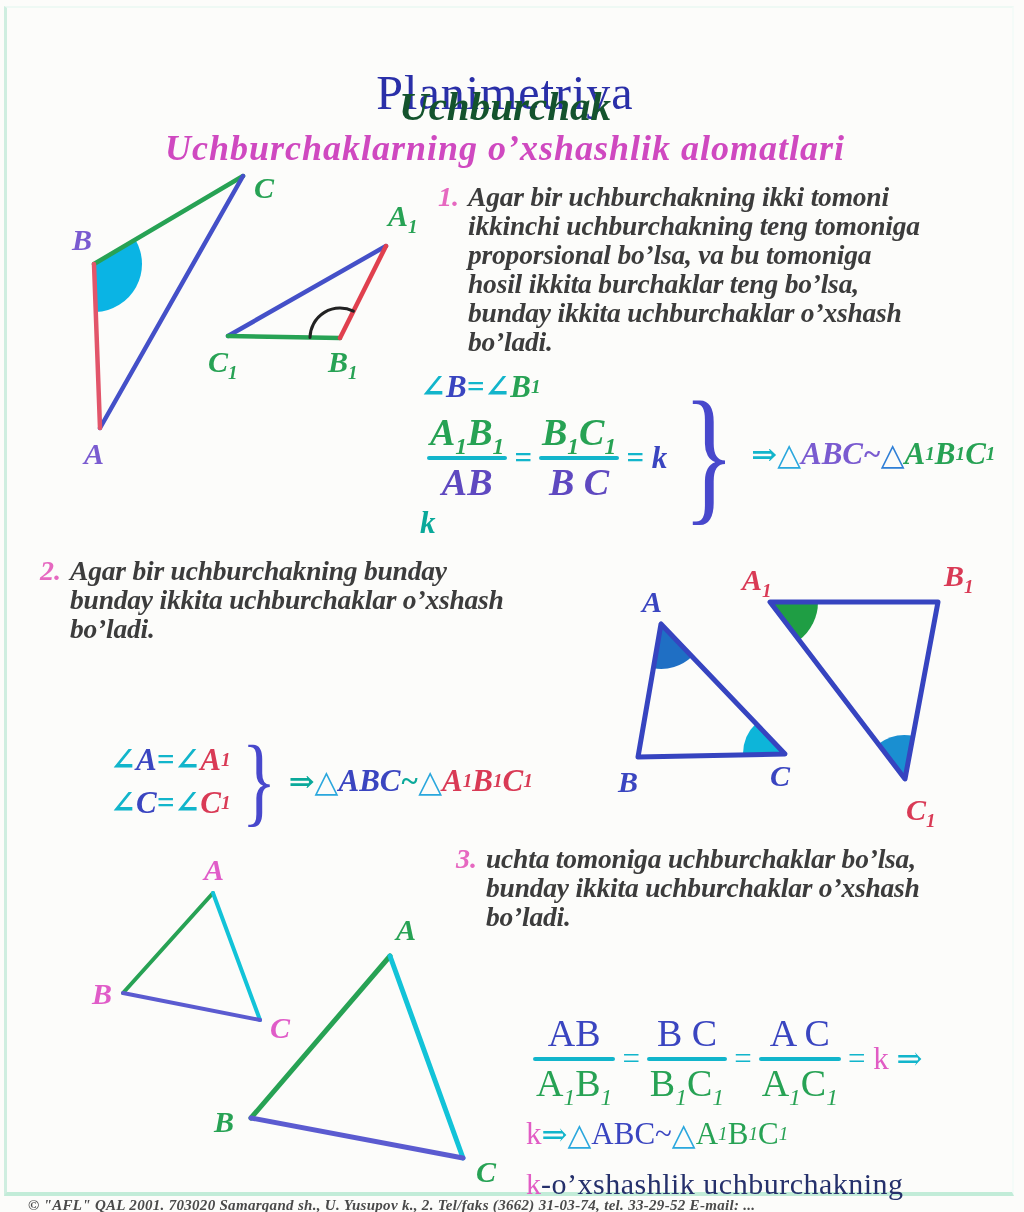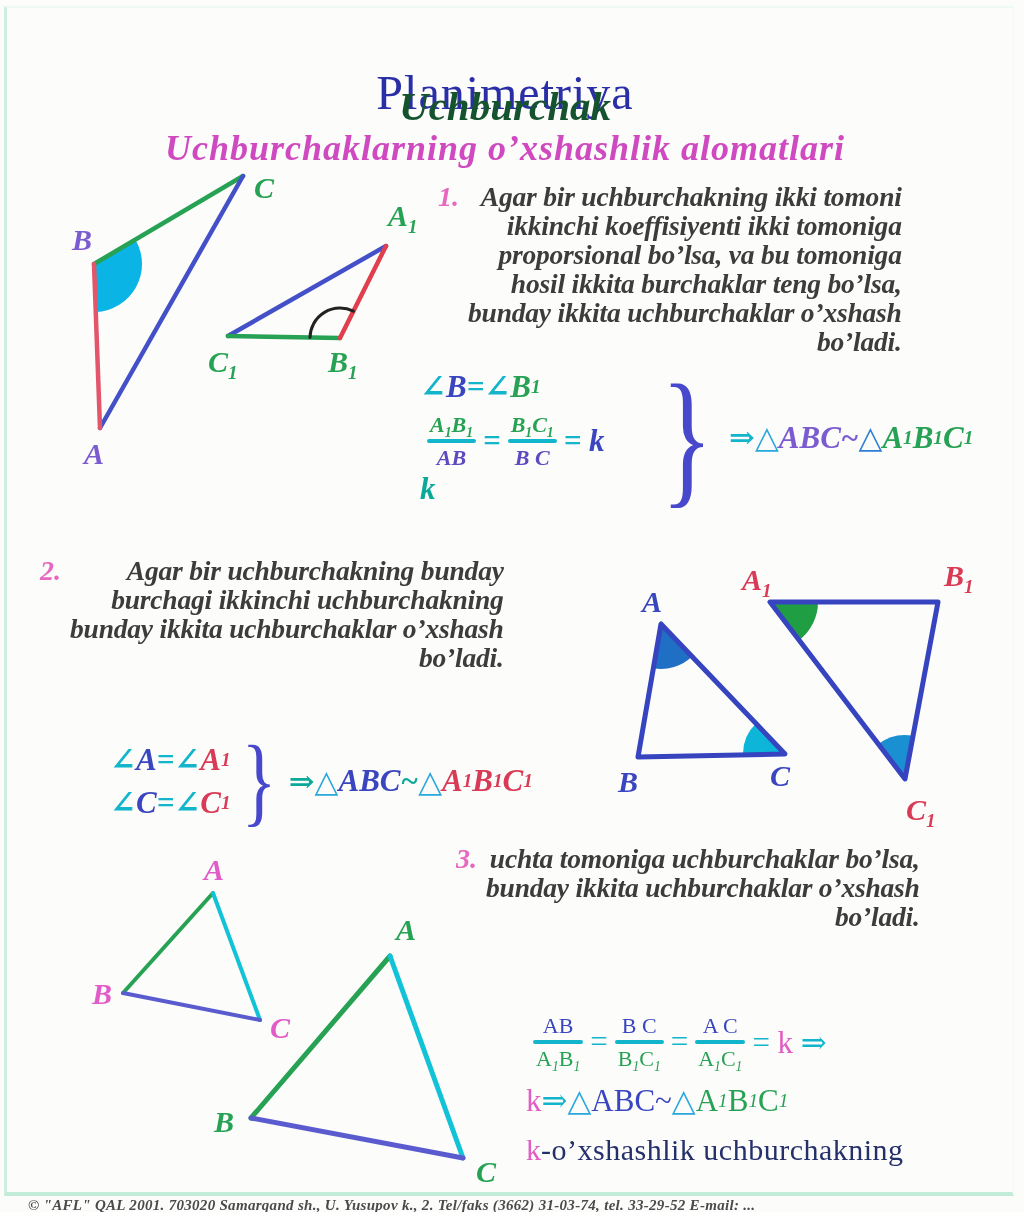--- a/index.html
+++ b/index.html
@@ -19,29 +19,29 @@
   
   .h-title{left:0;top:26px;width:1010px;text-align:center;
     font-size:48px;font-weight:normal;color:#2a2fa8;letter-spacing:1px;margin-top:39px;}
   .h-sub{left:0;top:82px;width:1010px;text-align:center;
     font-size:41px;font-weight:bold;font-style:italic;color:#14532d;}
   .h-sub2{left:0;top:127px;width:1010px;text-align:center;
     font-size:36px;font-weight:bold;font-style:italic;color:#cf49c0;letter-spacing:1px;}
   
   .para{display:flex;gap:9px;font-weight:bold;font-style:italic;color:#3c3c3c;}
   .pnum{color:#e668c0;font-size:28px;line-height:30px;}
-  .pline{font-size:27.5px;line-height:29px;white-space:nowrap;letter-spacing:-0.2px;text-align:right;}
+  .pline{font-size:27.5px;line-height:29px;white-space:nowrap;letter-spacing:-0.2px;}
   
   .formula{display:flex;align-items:center;font-weight:bold;font-style:italic;}
   .fcol{display:flex;flex-direction:column;}
   .frow{display:flex;align-items:center;font-size:31px;}
   .toks{display:inline-block;white-space:pre;}
   sub{font-size:62%;line-height:0;font-style:italic;}
   .frac{display:inline-flex;flex-direction:column;align-items:center;margin:0 7px;}
-  .frac .fnum,.frac .fden{line-height:1.05;padding:0 3px;font-size:22px;white-space:pre;}
+  .frac .fnum,.frac .fden{line-height:1.05;padding:0 3px;font-size:38px;white-space:pre;}
   .frac .fbar{align-self:stretch;height:4px;background:#12b5cb;border-radius:2px;margin:3px 0;}
   .brace{font-style:normal;font-weight:400;color:#4848cc;line-height:0.9;
     transform:scaleX(0.72);transform-origin:center;}
   .b1{font-size:150px;margin:0 2px 0 6px;}
   .b2{font-size:100px;margin:0 2px 0 4px;}
   .kk{margin-top:2px;}
   
   .c-cyan{color:#12b5cb;}
   .c-blue{color:#3a45c0;}
   .c-indigo{color:#5f49c0;}
@@ -90,21 +90,21 @@
   <path d="M252,169.5 A30,30 0 0 1 295.4,143.2" class="edge" stroke="#222" stroke-width="3"></path>
   <text x="330" y="58" class="lab f-green"><tspan>A</tspan><tspan class="ssub" dy="7">1</tspan></text>
   <text x="150" y="204" class="lab f-green"><tspan>C</tspan><tspan class="ssub" dy="7">1</tspan></text>
   <text x="270" y="204" class="lab f-green"><tspan>B</tspan><tspan class="ssub" dy="7">1</tspan></text>
 </svg>
 
 <div class="abs para" style="left:438px;top:182px;">
   <span class="pnum">1.</span>
   <div>
       <div class="pline">Agar bir uchburchakning ikki tomoni</div>
-      <div class="pline">ikkinchi koeffisiyenti ikki tomoniga</div>
+      <div class="pline">ikkinchi uchburchakning teng tomoniga</div>
       <div class="pline">proporsional bo’lsa, va bu tomoniga</div>
       <div class="pline">hosil ikkita burchaklar teng bo’lsa,</div>
       <div class="pline">bunday ikkita uchburchaklar o’xshash</div>
       <div class="pline">bo’ladi.</div>
     </div>
 </div>
 
 <div class="abs formula" style="left:420px;top:368px;">
   <div class="fcol" style="min-width:225px;">
     <div class="frow" style="margin-bottom:8px;">
@@ -146,21 +146,20 @@
       <sub class="tok c-green">1</sub>
       <span class="tok c-green">C</span>
       <sub class="tok c-green">1</sub>
     </div>
 </div>
 
 <div class="abs para" style="left:40px;top:556px;">
   <span class="pnum">2.</span>
   <div>
       <div class="pline">Agar bir uchburchakning bunday</div>
-      <div class="pline">burchagi  ikkinchi uchburchakning</div>
       <div class="pline">bunday ikkita uchburchaklar o’xshash</div>
       <div class="pline">bo’ladi.</div>
     </div>
 </div>
 
 <svg class="abs" style="left:598px;top:552px;" width="426" height="292" viewBox="0 0 426 292">
   <path d="M63,72 L55.3,116.3 A45,45 0 0 0 94.1,104.6 Z" fill="#1f6fc4"></path>
   <path d="M187,202 L158,171.6 A42,42 0 0 0 145,202.9 Z" fill="#0db5d9"></path>
   <polygon points="63,72 40,205 187,202" class="edge" stroke="#3644c0" stroke-width="5" fill="none"></polygon>
   <text x="44" y="60" class="lab f-blue"><tspan>A</tspan></text>

